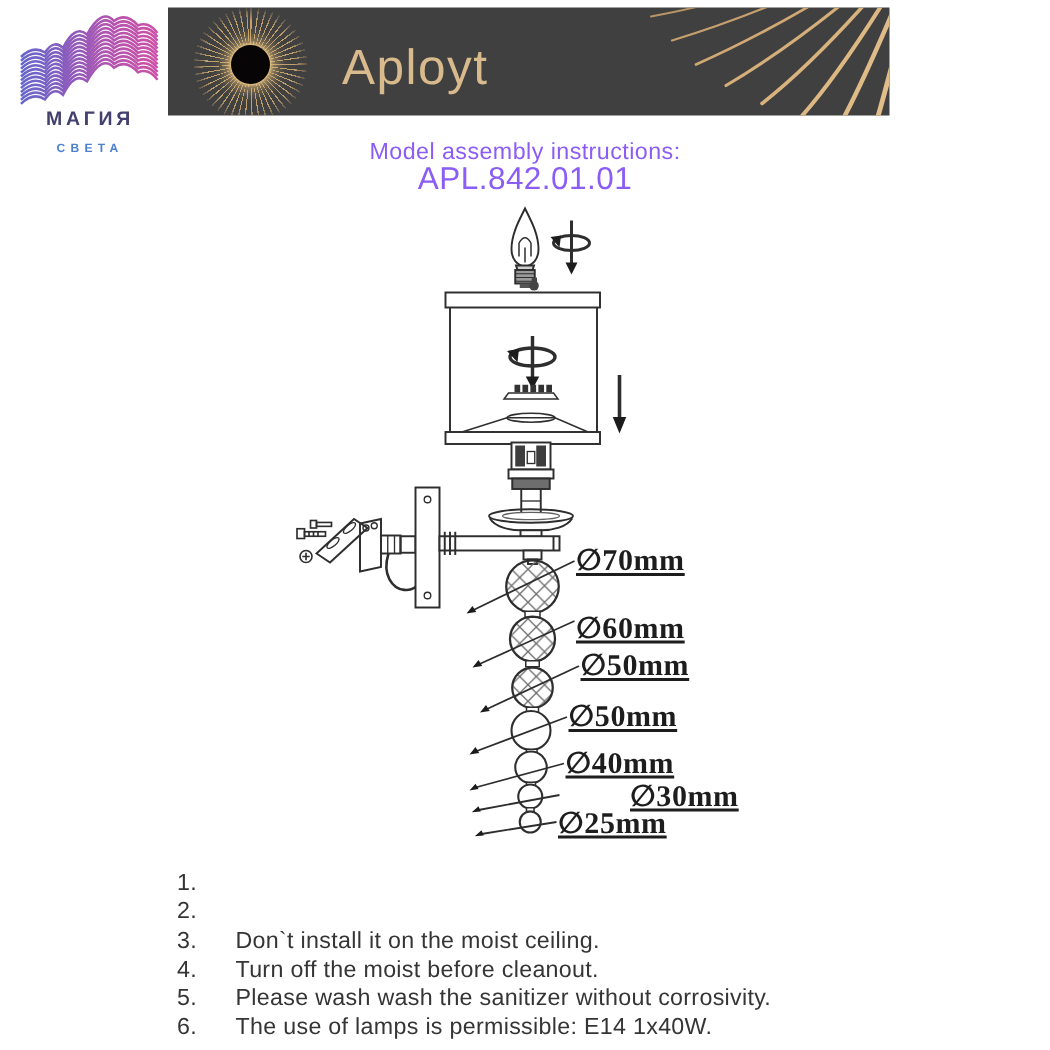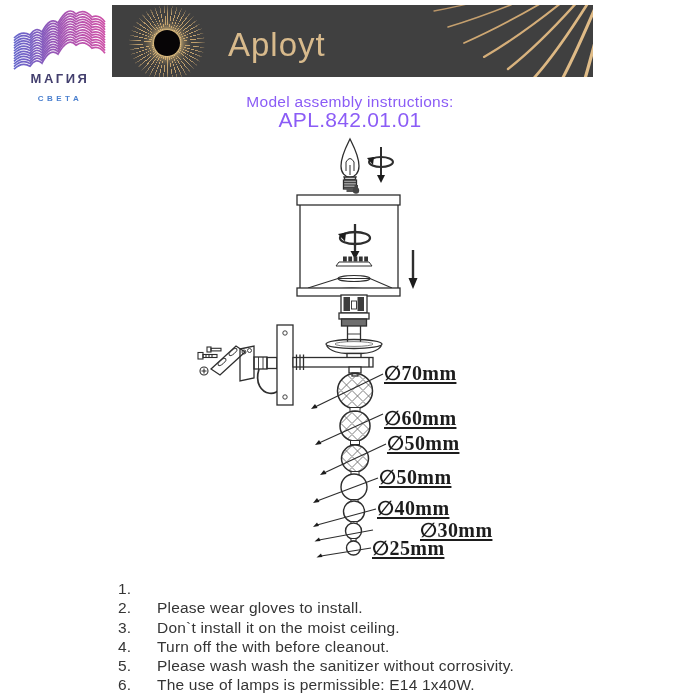--- a/index.html
+++ b/index.html
@@ -264,29 +264,28 @@
   <span class="dim-label" style="left:377px;top:496px;">∅40mm</span>
   <span class="dim-label" style="left:374px;top:518px;margin-left:46px;">∅30mm</span>
   <span class="dim-label" style="left:372px;top:536px;">∅25mm</span>
 
   <div class="instructions">
     <div class="instr-row">
       <span class="instr-num">1.</span>
     </div>
     <div class="instr-row">
       <span class="instr-num">2.</span>
-      <span class="instr-text">Please wear gloves to install.</span>
     </div>
     <div class="instr-row">
       <span class="instr-num">3.</span>
       <span class="instr-text">Don`t install it on the moist ceiling.</span>
     </div>
     <div class="instr-row">
       <span class="instr-num">4.</span>
-      <span class="instr-text">Turn off the with before cleanout.</span>
+      <span class="instr-text">Turn off the moist before cleanout.</span>
     </div>
     <div class="instr-row">
       <span class="instr-num">5.</span>
       <span class="instr-text">Please wash wash the sanitizer without corrosivity.</span>
     </div>
     <div class="instr-row">
       <span class="instr-num">6.</span>
       <span class="instr-text">The use of lamps is permissible: E14 1x40W.</span>
     </div>
   </div>

